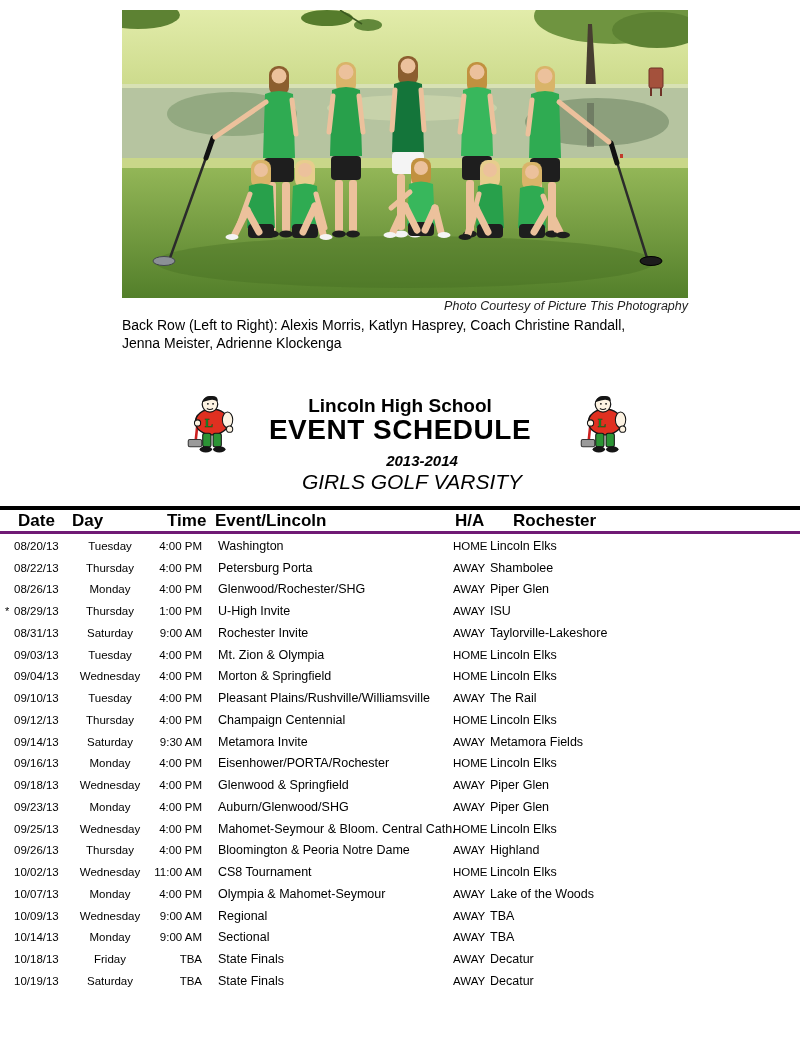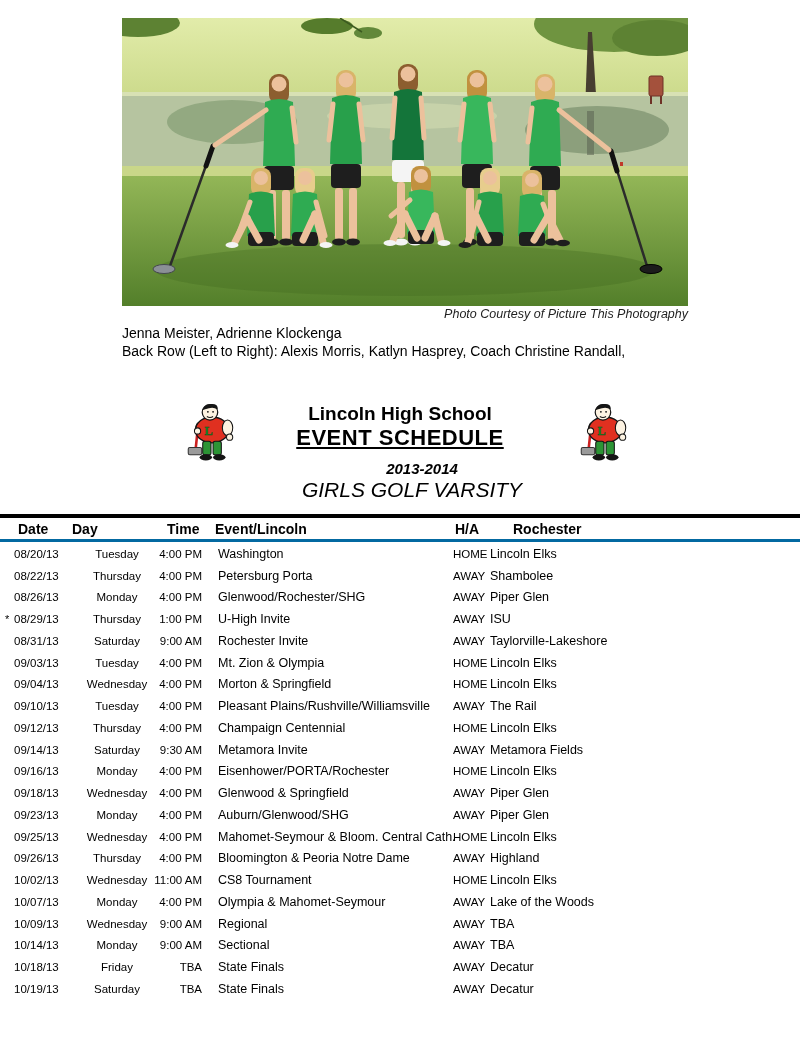--- a/index.html
+++ b/index.html
@@ -1,20 +1,20 @@
 <!DOCTYPE html>
 <html><head>
 <meta charset="utf-8">
 <style>
   html,body{margin:0;padding:0;background:#ffffff;}
   body{width:800px;height:1045px;overflow:hidden;position:relative;
        font-family:"Liberation Sans","DejaVu Sans",sans-serif;color:#000;}
 
   
-  .photo-block{margin:18px 0 0 122px;width:566px;}
+  .photo-block{margin:10px 0 0 122px;width:566px;}
   .photo-frame{width:566px;height:288px;display:block;}
   .credit{width:566px;text-align:right;font-style:italic;font-size:12.5px;color:#222;margin-top:1px;}
 
   
   .sk{fill:#ecc19c}
   .sh{fill:#2fab52}.sh2{fill:#28a04b}.sh3{fill:#38b75c}.shc{fill:#14753a}
   .hA{fill:#d9b469}.hB{fill:#c1913f}.hC{fill:#8c5e2f}.hD{fill:#e7cd8d}
   .bk{fill:#1e1e1e}.wt{fill:#f4f4f4}
   .lnS{stroke:#ecc19c;stroke-width:5;stroke-linecap:round;fill:none}
   .leg{stroke:#ecc19c;stroke-width:7;stroke-linecap:round;fill:none}
@@ -23,37 +23,37 @@
   
   .captions{margin:3px 0 0 122px;width:580px;font-size:14px;line-height:18px;}
   .caption-block{margin:0 0 19px 0;}
 
   
   .header-block{position:relative;margin-top:42px;height:106px;text-align:center;}
   .mascot{position:absolute;top:0;width:54px;height:60px;}
   .mascot-left{left:184px;}
   .mascot-right{left:577px;}
   .school-name{font-size:19px;font-weight:bold;line-height:23px;}
-  .event-title{font-size:22px;font-weight:bold;line-height:26px;letter-spacing:0.5px;text-decoration:underline;}
+  .event-title{font-size:28px;font-weight:bold;line-height:26px;letter-spacing:0.5px;}
   .season{font-size:15px;font-weight:bold;font-style:italic;line-height:18px;margin-top:9px;padding-left:44px;}
   .team{font-size:21px;font-style:italic;line-height:24px;margin-left:24px;}
 
   
   .schedule{margin-top:6px;border-top:4px solid #000;}
-  .sched-header{position:relative;height:21px;border-bottom:3px solid #0369a1;
-                font-weight:bold;font-size:14px;}
+  .sched-header{position:relative;height:21px;border-bottom:3px solid #701a75;
+                font-weight:bold;font-size:17px;}
   .sched-header span{position:absolute;top:50%;transform:translateY(-50%);white-space:nowrap;}
   .h-date{left:18px}.h-day{left:72px}.h-time{left:167px}.h-event{left:215px}
   .h-ha{left:455px}.h-loc{left:513px}
   .rows{padding-top:1px;}
   .row{position:relative;height:21.75px;font-size:11.5px;}
   .row span{position:absolute;top:50%;transform:translateY(-50%);white-space:nowrap;}
   .c-star{left:5px;font-size:11px;}
   .c-date{left:14px;}
-  .c-day{left:69px;width:96px;text-align:center;}
+  .c-day{left:62px;width:96px;text-align:center;}
   .c-time{left:148px;width:54px;text-align:right;}
   .c-event{left:218px;font-size:12.5px;}
   .c-ha{left:453px;}
   .c-loc{left:490px;font-size:12.5px;}
 </style>
 </head>
 <body>
 
 <div>
 
@@ -233,22 +233,22 @@
         <line class="leg" x1="2" y1="222" x2="16" y2="198"></line>
           <line class="leg" x1="16" y1="198" x2="28" y2="222"></line>
         <ellipse class="bk" cx="31" cy="225" rx="7" ry="3.2"></ellipse>
       </g>
     </svg>
     <div class="credit">Photo Courtesy of Picture This Photography</div>
   </div>
 
   <div class="captions">
     <div class="caption-block">
+      <div>Back Row (Left to Right): Alexis Morris, Katlyn Hasprey, Coach Christine  Randall,</div>
       <div>Jenna Meister, Adrienne Klockenga</div>
-      <div>Back Row (Left to Right): Alexis Morris, Katlyn Hasprey, Coach Christine  Randall,</div>
     </div>
   </div>
 
   <div class="header-block">
     <svg class="mascot mascot-left" viewBox="0 0 52 58">
       <line x1="13" y1="28" x2="11" y2="47" stroke="#cc2020" stroke-width="2.5" stroke-linecap="round"></line>
       <rect x="4" y="44" width="13" height="7" rx="1.5" fill="#9a9a9a" stroke="#333" stroke-width="1"></rect>
       <ellipse cx="27" cy="27" rx="16" ry="12.5" fill="#e03020" stroke="#151515" stroke-width="1.3"></ellipse>
       <ellipse cx="42" cy="25" rx="5" ry="7.5" fill="#fdf3e2" stroke="#151515" stroke-width="1"></ellipse>
       <circle cx="44" cy="34" r="3" fill="#fdf3e2" stroke="#151515" stroke-width="1"></circle>

